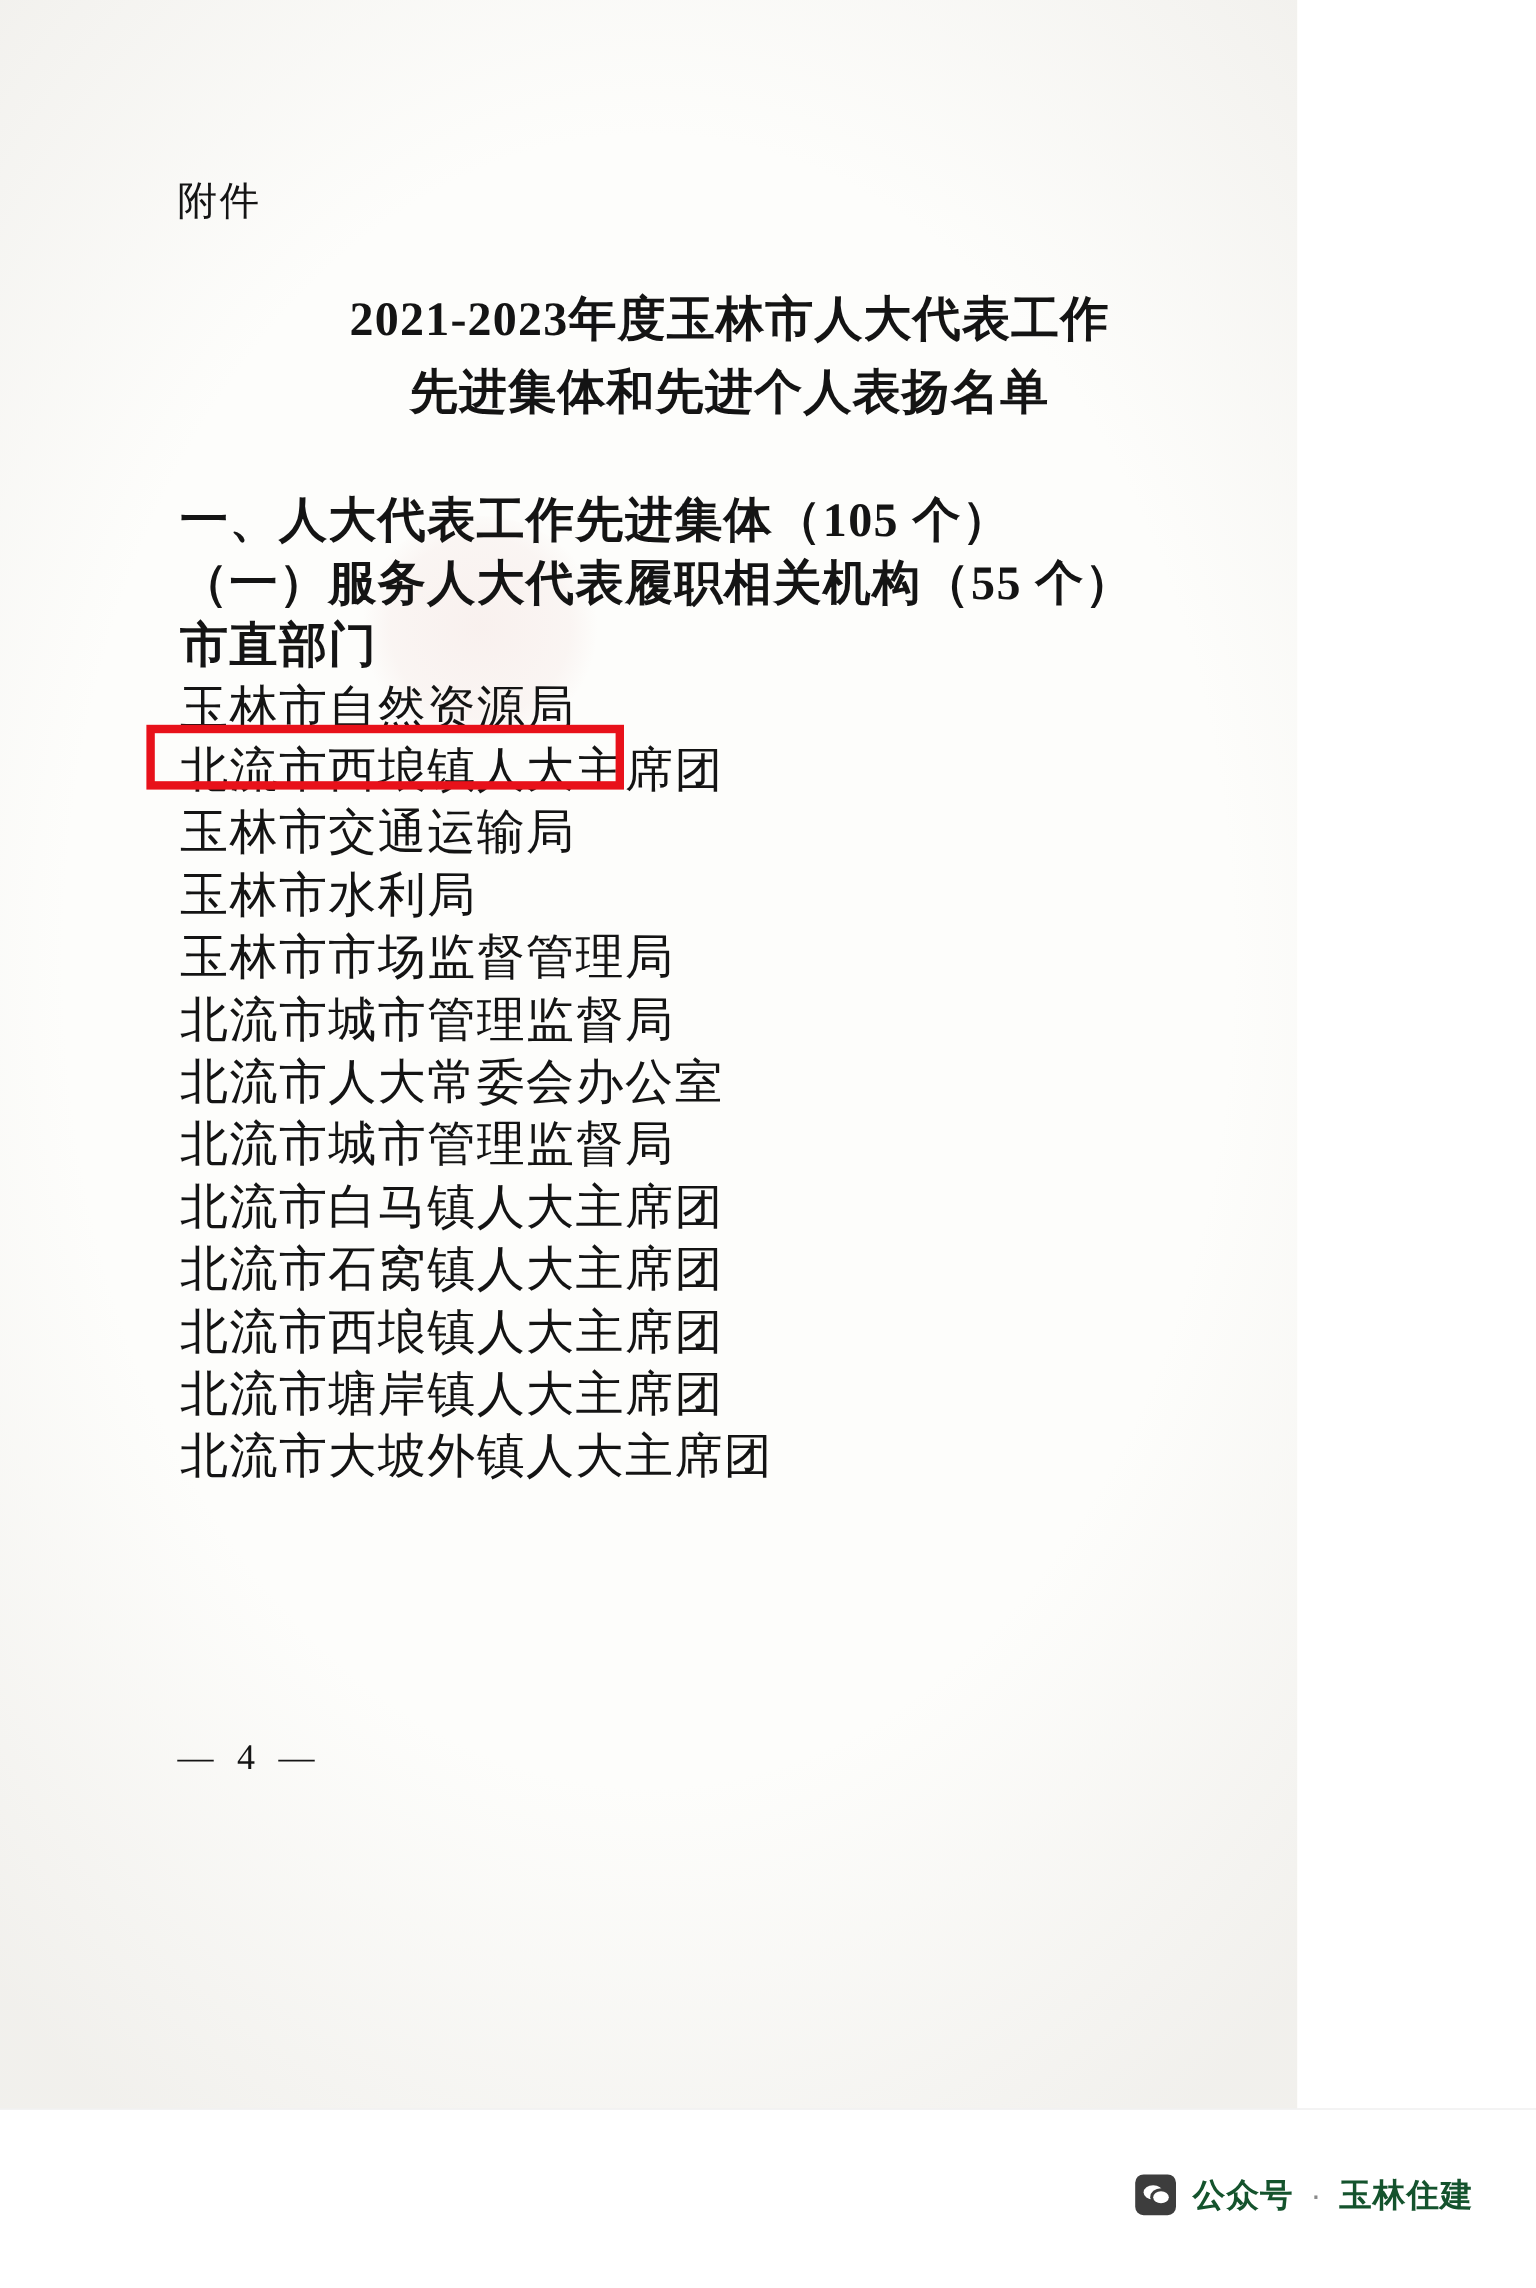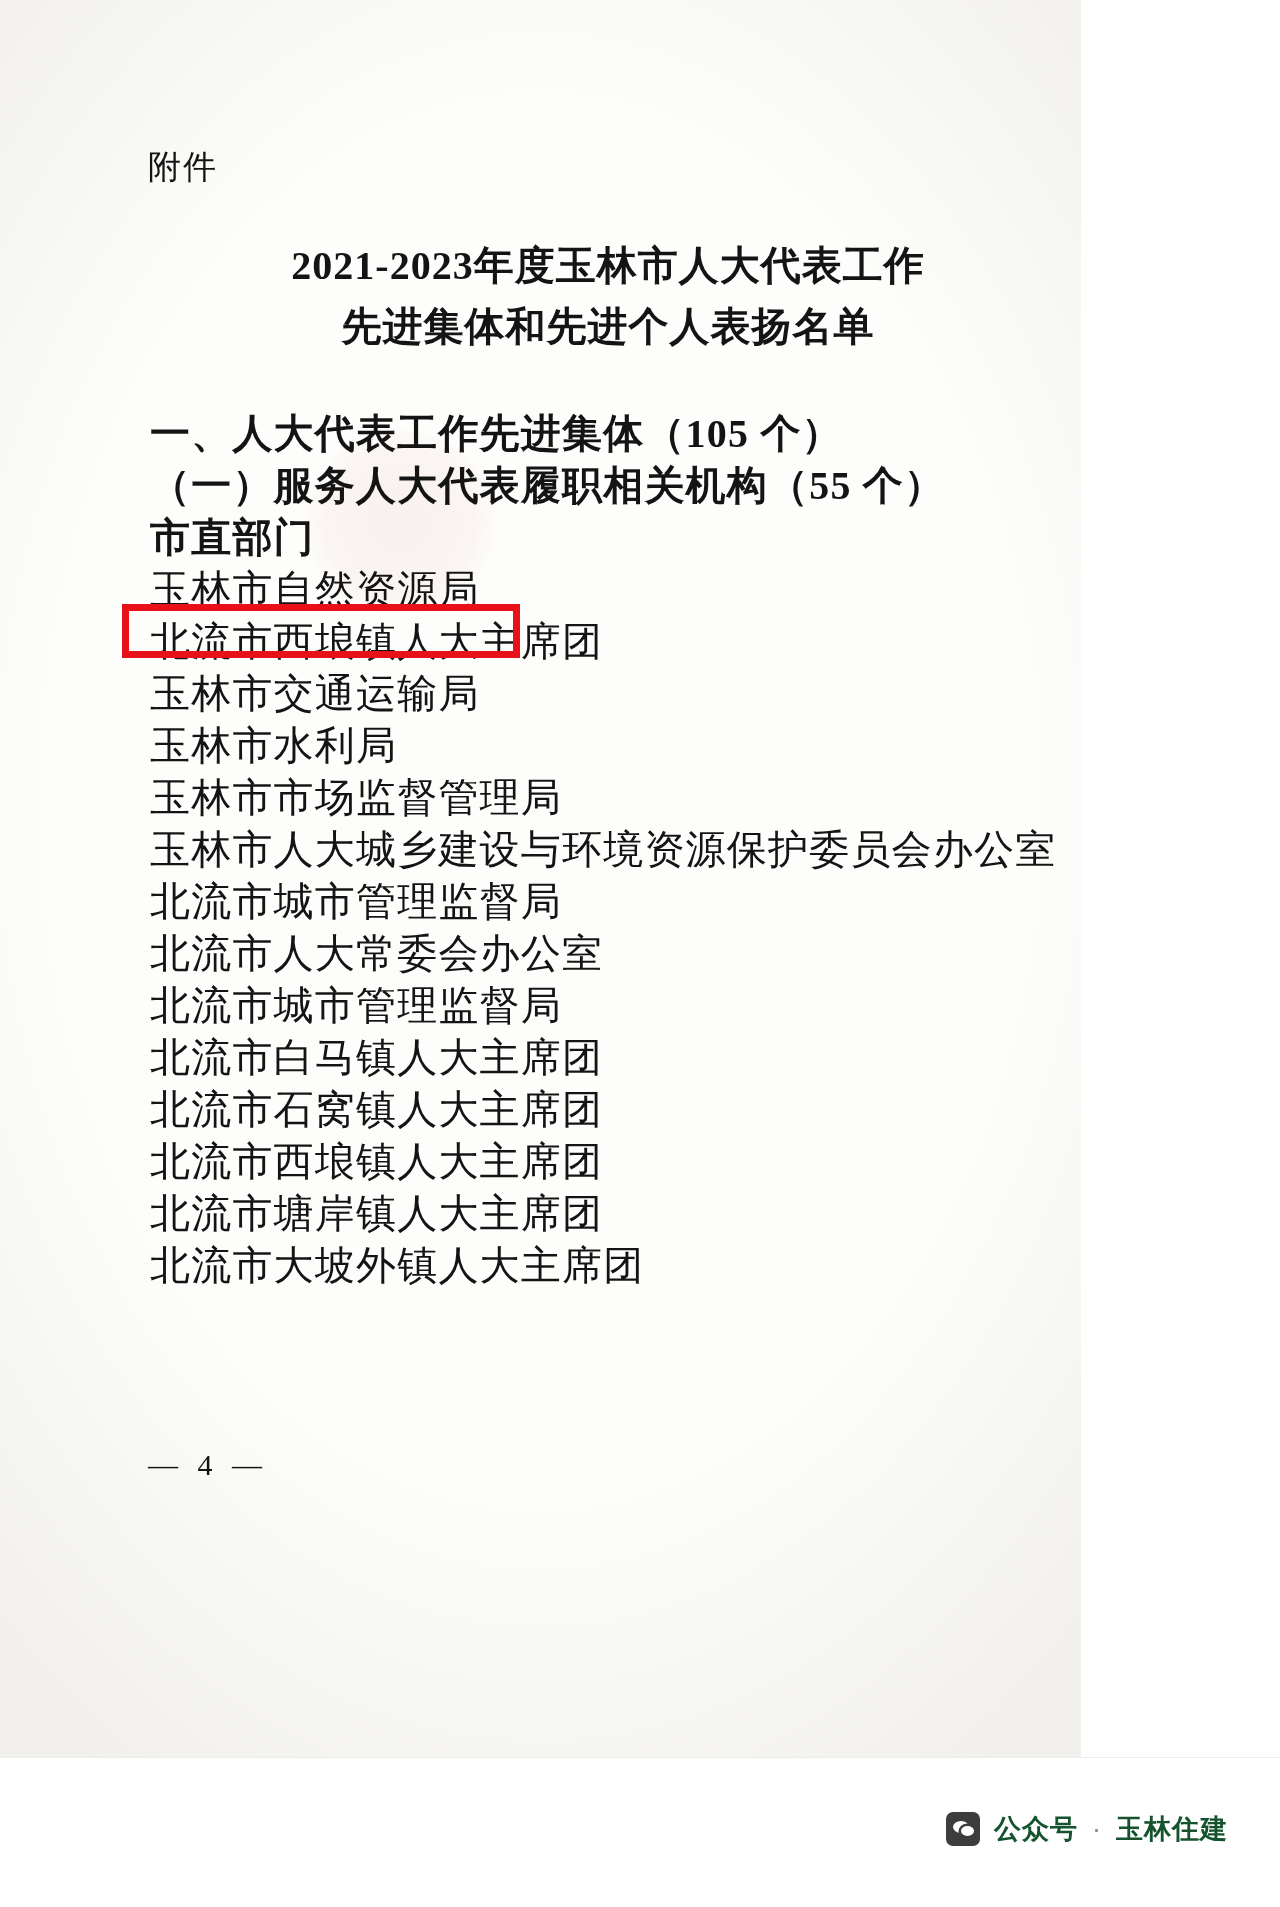--- a/index.html
+++ b/index.html
@@ -209,23 +209,20 @@
       </div>
 
       <div class="para">
         <span>玉林市交通运输局</span>
       </div>
       <div class="para">
         <span>玉林市水利局</span>
       </div>
       <div class="para">
         <span>玉林市市场监督管理局</span>
-      </div>
-      <div class="para">
-        <span>玉林市人大城乡建设与环境资源保护委员会办公室</span>
       </div>
       <div class="para">
         <span>北流市城市管理监督局</span>
       </div>
 
 
       <div class="para">
         <span>北流市人大常委会办公室</span>
       </div>
       <div class="para">

